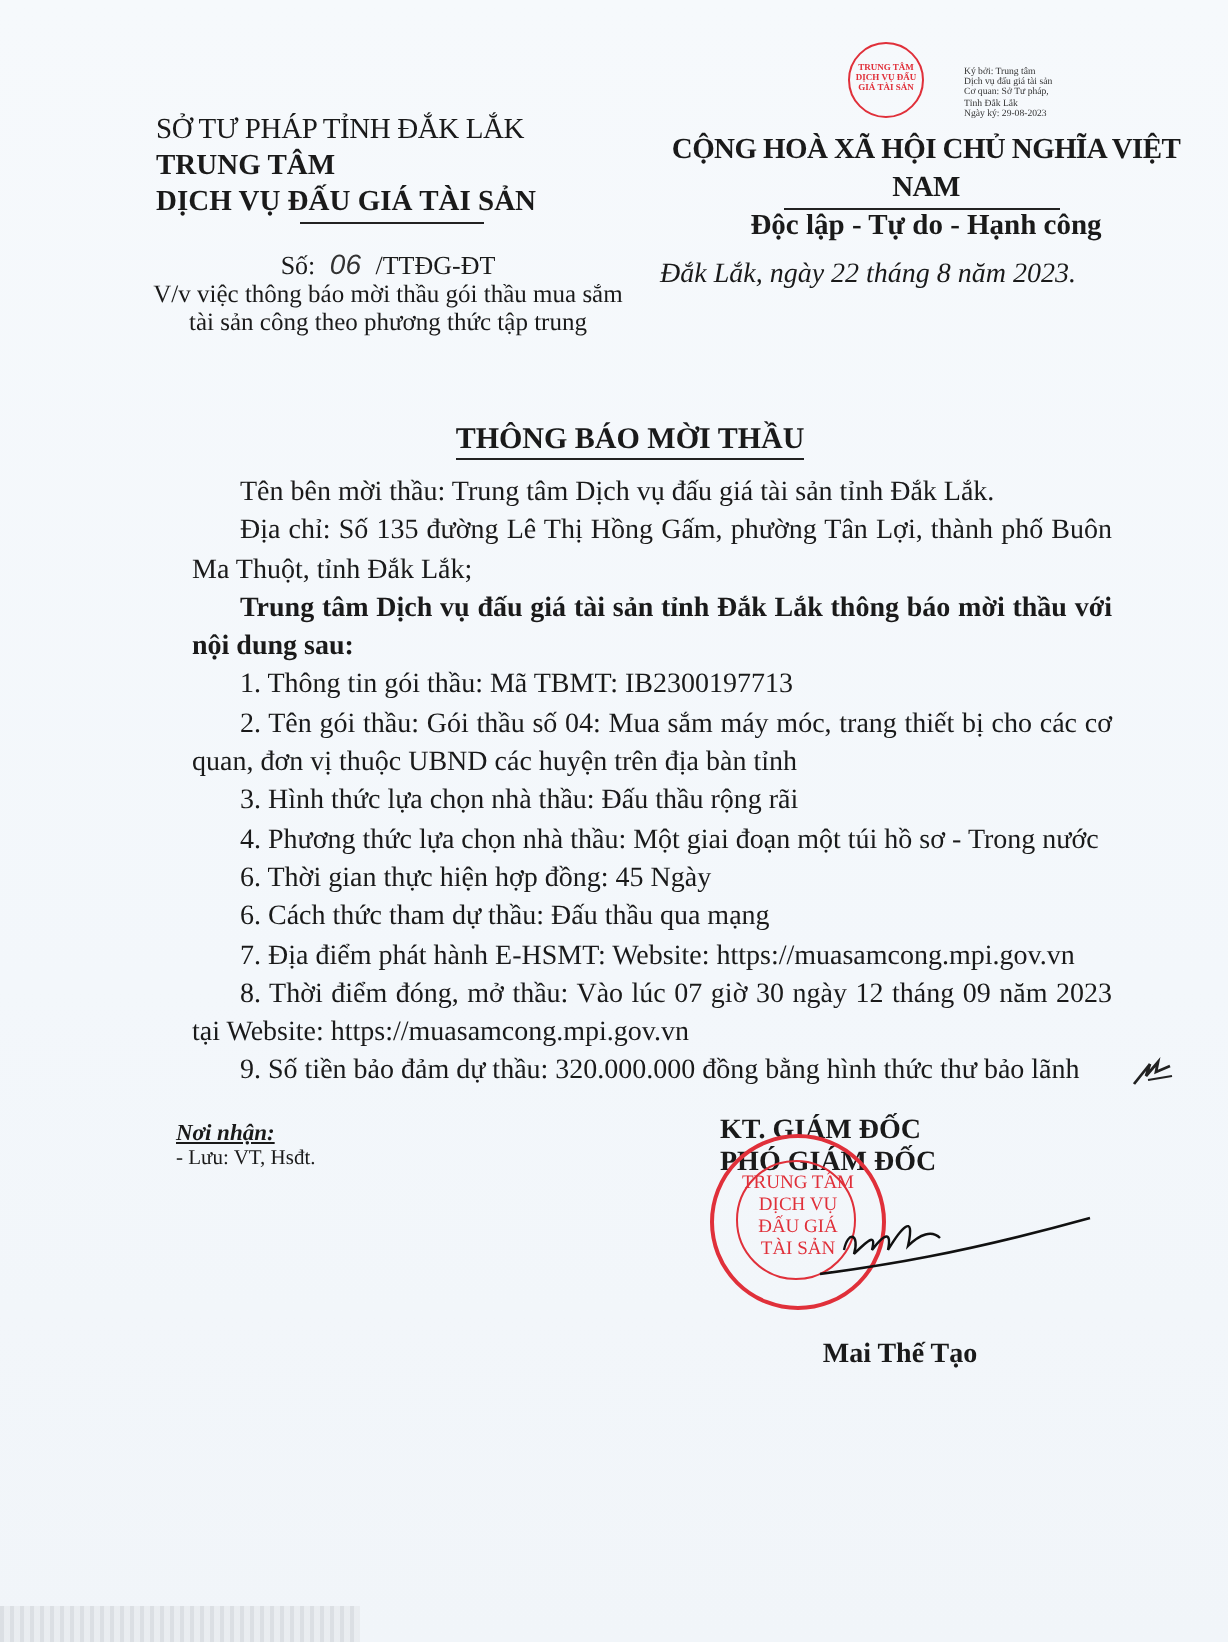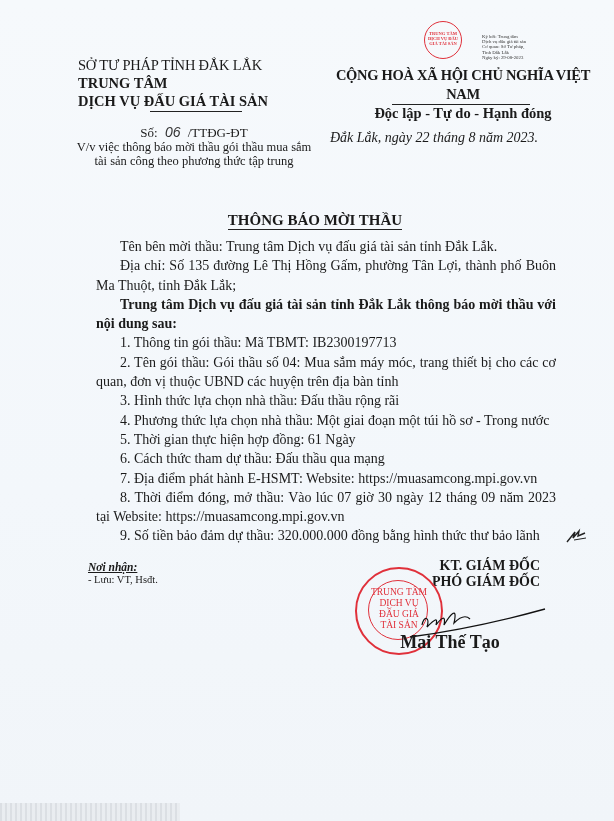--- a/index.html
+++ b/index.html
@@ -25,22 +25,22 @@
   .ul-right { position: absolute; height: 1px; background: #222; left: 392px; width: 138px; top: 104px; }
   .date { left: 330px; top: 118px; width: 260px; font-size: 14px; font-style: italic; text-align: left; margin-top: 12px; }
   .title { left: 150px; top: 188px; width: 330px; font-size: 15px; font-weight: bold; text-align: center; margin-top: 24px; }
   .title span { border-bottom: 1px solid #222; padding-bottom: 1px; }
   .body { left: 96px; top: 237px; width: 460px; font-size: 14px; line-height: 19.3px; }
   .body p { margin: 0; text-indent: 24px; text-align: justify; }
   .body p.b { font-weight: bold; }
   .body p.item { text-indent: 24px; }
   .recv { left: 88px; top: 561px; width: 230px; font-family: "Liberation Serif", serif; font-size: 10.5px; line-height: 12.5px; }
   .recv .t { font-weight: bold; font-style: italic; font-size: 11.5px; text-decoration: underline; }
-  .sign { left: 360px; top: 558px; width: 180px; font-size: 14px; line-height: 16px; font-weight: bold; text-align: right; }
-  .signer { left: 360px; top: 632px; width: 180px; font-size: 18px; font-weight: bold; text-align: center; }
+  .sign { left: 360px; top: 558px; width: 180px; font-size: 14px; line-height: 16px; font-weight: bold; text-align: left; }
+  .signer { left: 360px; top: 670px; width: 180px; font-size: 14px; font-weight: bold; text-align: center; }
   .stamp { border-radius: 50%; border: 2px solid #e0303a; color: #e0303a; }
   .stamp-big { left: 355px; top: 567px; width: 84px; height: 84px; }
   .stamp-inner { position: absolute; left: 11px; top: 11px; width: 58px; height: 58px; border: 1px solid #e0303a; border-radius: 50%; }
   .stamp-text { position: absolute; left: 0; top: 18px; width: 84px; text-align: center; font-size: 9.5px; line-height: 11px; font-weight: normal; }
   .stamp-small { left: 424px; top: 21px; width: 36px; height: 36px; border-width: 1.5px; }
   .stamp-small .stamp-text { top: 9px; width: 36px; font-size: 4.5px; line-height: 5px; font-weight: bold; }
   .esig { left: 482px; top: 34px; width: 70px; font-size: 4.8px; line-height: 5.2px; color: #333; font-family: "Liberation Serif", serif; }
   .corner-mark { left: 565px; top: 526px; }
   .scan-strip { left: 0; top: 803px; width: 180px; height: 18px; background: repeating-linear-gradient(90deg, #c9cdd2 0 2px, #e3e6e9 2px 5px); opacity: .55; }
 </style>
@@ -61,21 +61,21 @@
     <span class="num">06</span>
     <span>/TTĐG-ĐT</span>
   </div>
   <div class="abs subject">
     <div>V/v việc thông báo mời thầu gói thầu mua sắm</div>
     <div>tài sản công theo phương thức tập trung</div>
   </div>
 
   <div class="abs hdr-right">
     <div class="l1">CỘNG HOÀ XÃ HỘI CHỦ NGHĨA VIỆT NAM</div>
-    <div>Độc lập - Tự do - Hạnh đóng</div>
+    <div>Độc lập - Tự do - Hạnh công</div>
   </div>
   <div class="ul-right"></div>
   <div class="abs date">Đắk Lắk, ngày 22 tháng 8 năm 2023.</div>
 
   <div class="abs stamp stamp-small">
     <div class="stamp-text">TRUNG TÂM DỊCH VỤ ĐẤU GIÁ TÀI SẢN</div>
   </div>
   <div class="abs esig">
     <div>Ký bởi: Trung tâm</div>
     <div>Dịch vụ đấu giá tài sản</div>
@@ -89,21 +89,21 @@
   </div>
 
   <div class="abs body">
     <p>Tên bên mời thầu: Trung tâm Dịch vụ đấu giá tài sản tỉnh Đắk Lắk.</p>
     <p>Địa chỉ: Số 135 đường Lê Thị Hồng Gấm, phường Tân Lợi, thành phố Buôn Ma Thuột, tỉnh Đắk Lắk;</p>
     <p class="b">Trung tâm Dịch vụ đấu giá tài sản tỉnh Đắk Lắk thông báo mời thầu với nội dung sau:</p>
     <p class="item">1. Thông tin gói thầu: Mã TBMT: IB2300197713</p>
     <p class="item">2. Tên gói thầu: Gói thầu số 04: Mua sắm máy móc, trang thiết bị cho các cơ quan, đơn vị thuộc UBND các huyện trên địa bàn tỉnh</p>
     <p class="item">3. Hình thức lựa chọn nhà thầu:  Đấu thầu rộng rãi</p>
     <p class="item">4. Phương thức lựa chọn nhà thầu: Một giai đoạn một túi hồ sơ - Trong nước</p>
-    <p class="item">5. Thời gian thực hiện hợp đồng: 61 Ngày</p>
+    <p class="item">6. Thời gian thực hiện hợp đồng: 45 Ngày</p>
     <p class="item">6. Cách thức tham dự thầu: Đấu thầu qua mạng</p>
     <p class="item">7. Địa điểm phát hành E-HSMT:  Website: https://muasamcong.mpi.gov.vn</p>
     <p class="item">8. Thời điểm đóng, mở thầu: Vào lúc 07 giờ 30 ngày 12 tháng 09 năm 2023 tại Website: https://muasamcong.mpi.gov.vn</p>
     <p class="item">9. Số tiền bảo đảm dự thầu: 320.000.000 đồng  bằng hình thức thư bảo lãnh</p>
   </div>
 
   <svg class="abs corner-mark" width="22" height="18" viewBox="0 0 22 18">
     <path d="M2 16 L10 6 L8 12 L14 5 L13 10 L20 7" stroke="#222" stroke-width="1.4" fill="none"></path>
     <path d="M9 14 L21 12" stroke="#222" stroke-width="1" fill="none"></path>
   </svg>

